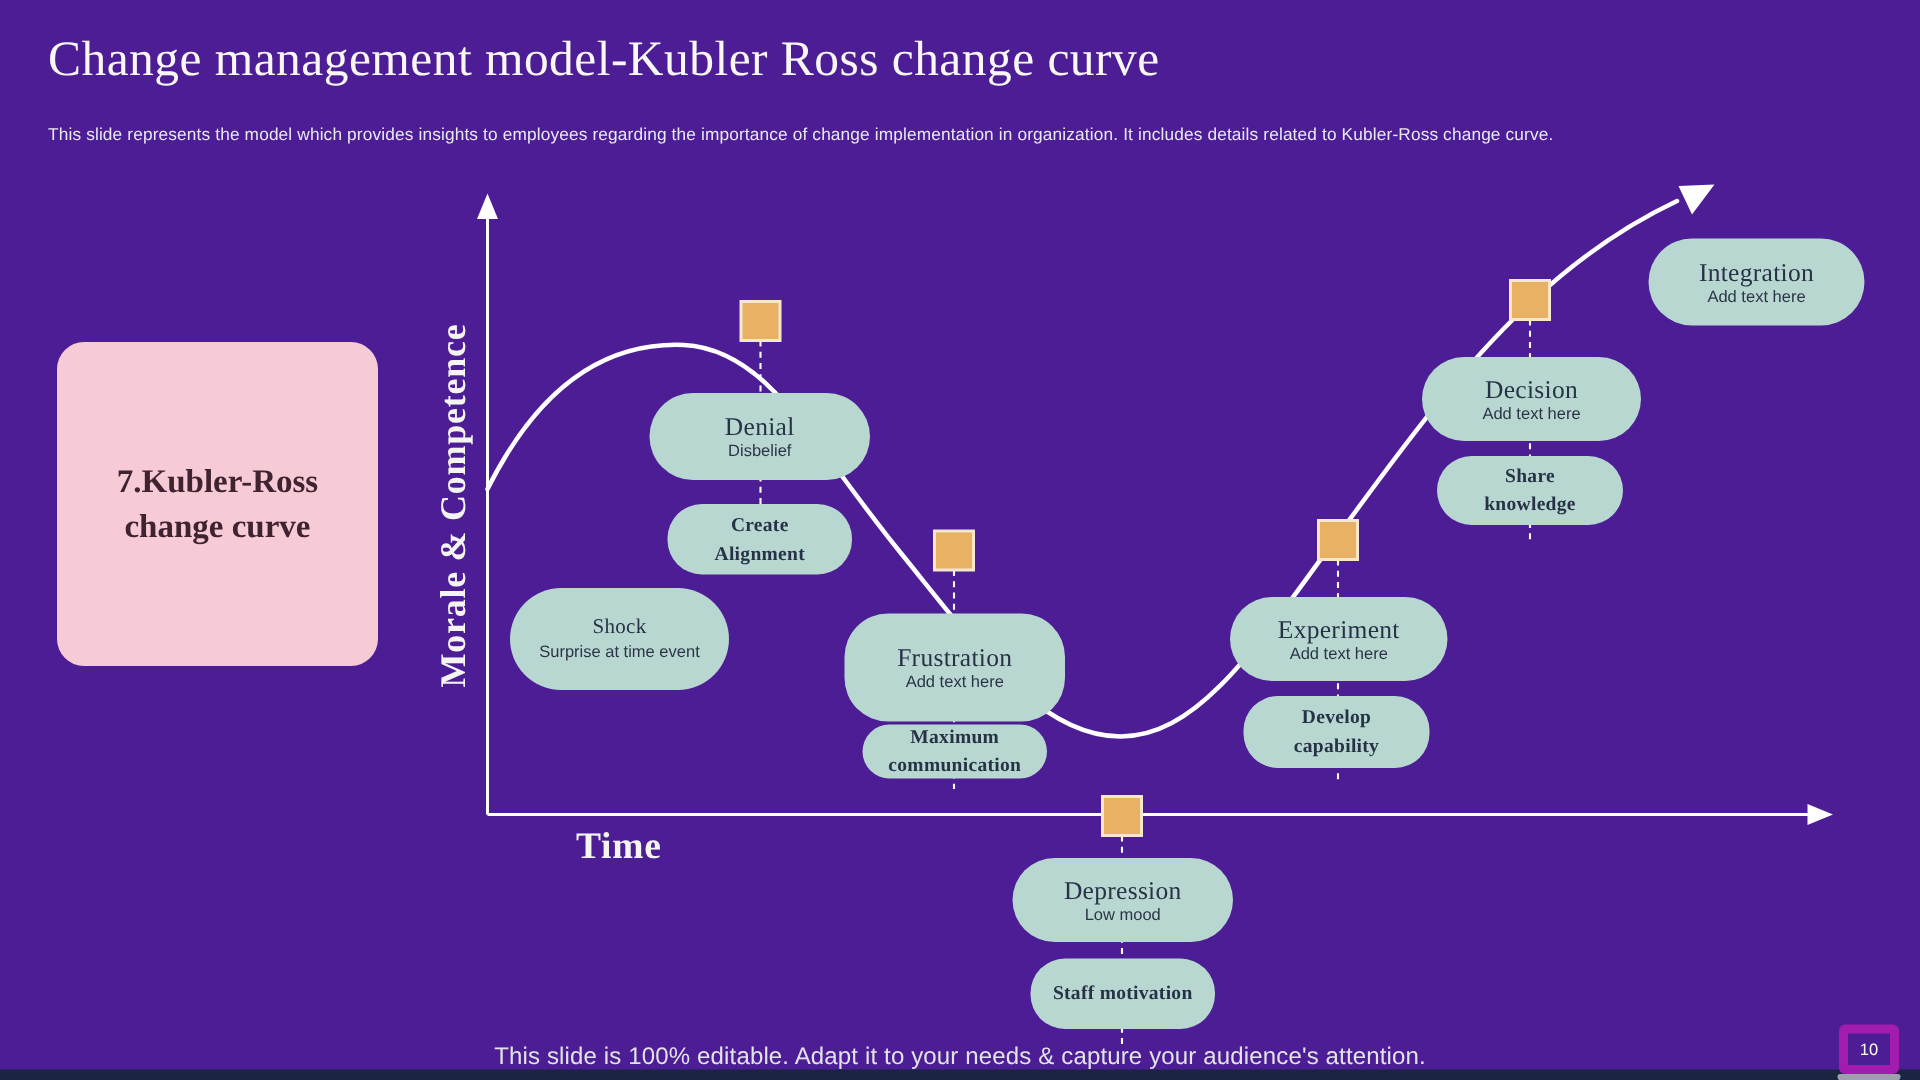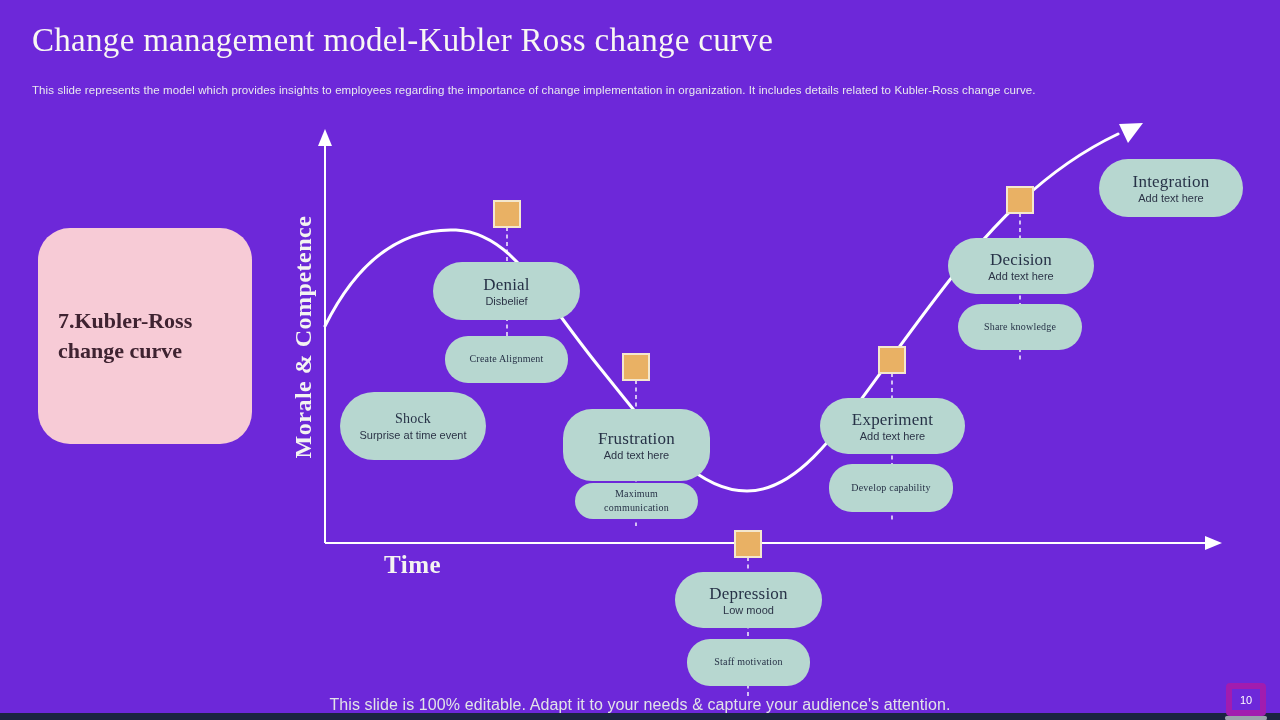--- a/index.html
+++ b/index.html
@@ -1,33 +1,33 @@
 <!DOCTYPE html>
 <html><head>
 <meta charset="utf-8">
 <style>
   html,body{margin:0;padding:0;background:#10182e;}
   .slide{
     position:relative;width:1280px;height:720px;overflow:hidden;
-    background:#6d28d9;
+    background:#4c1d95;
     font-family:"Liberation Sans",sans-serif;
   }
   .title{
     position:absolute;left:32px;top:22px;margin:0;width:1100px;
     font-family:"Liberation Serif",serif;font-weight:400;
     font-size:33px;color:#f8f7f3;letter-spacing:.3px;
   }
   .subtitle{
     position:absolute;left:32px;top:84px;margin:0;width:1150px;
     font-size:11.5px;color:#e8e9ef;letter-spacing:.1px;
   }
   .pink-card{
     position:absolute;left:38px;top:228px;width:214px;height:216px;
-    background:#f7cbd6;border-radius:32px;
-    display:flex;align-items:center;justify-content:center;
+    background:#f7cbd6;border-radius:18px;
+    display:flex;align-items:center;justify-content:center;text-align:center;
   }
   .pink-card span{
     font-family:"Liberation Serif",serif;font-weight:700;font-size:22px;
     color:#3f2331;line-height:1.35;padding:0 20px;
   }
   svg.diagram{position:absolute;left:0;top:0;}
   .y-axis-label{
     position:absolute;left:135px;top:322px;width:340px;height:30px;
     transform:rotate(-90deg);
     text-align:center;font-family:"Liberation Serif",serif;
@@ -46,22 +46,22 @@
   .pill.main{border-radius:29px;}
   .pill.sub{border-radius:23px;}
   .pill .pt{
     font-family:"Liberation Serif",serif;font-size:17px;line-height:1.15;
     letter-spacing:.2px;
   }
   .pill .pt.small{font-size:14px;}
   .pill .ps{font-size:11px;margin-top:1px;color:#2c3447;}
   .pill .ps.nowrap{white-space:nowrap;}
   .pill .pl{
-    font-family:"Liberation Serif",serif;font-size:10px;line-height:1.45;
-    max-width:94px;letter-spacing:.2px;
+    font-family:"Liberation Serif",serif;font-size:13px;line-height:1.45;
+    max-width:94px;letter-spacing:.2px;font-weight:bold;
   }
   .footer{
     position:absolute;left:0;top:696px;width:1280px;text-align:center;
     font-size:16px;color:#e2e3e8;letter-spacing:.1px;
   }
   .bottom-strip{
     position:absolute;left:0;bottom:0;width:1280px;height:7px;background:#1b2440;
   }
   .page-indicator{
     position:absolute;right:12px;bottom:7px;width:44px;height:30px;z-index:5;

